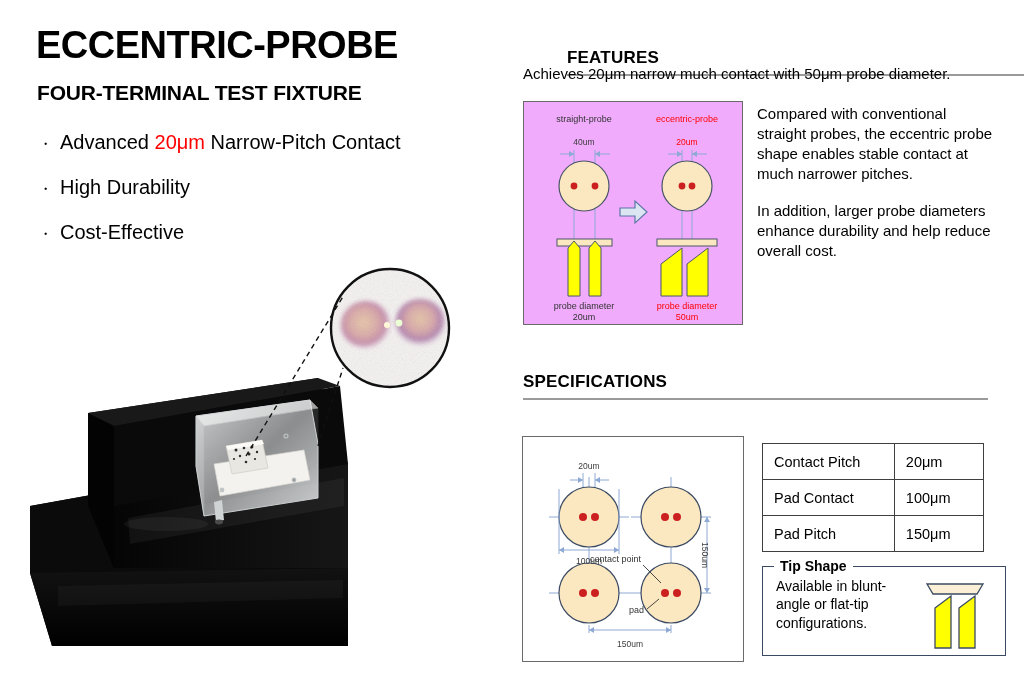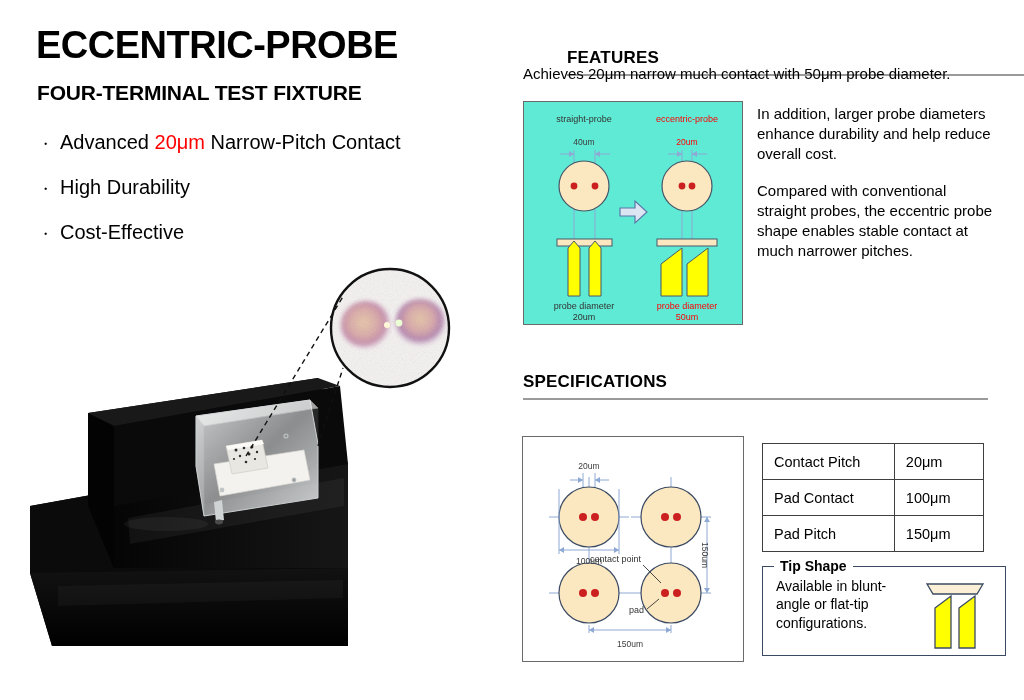--- a/index.html
+++ b/index.html
@@ -24,21 +24,21 @@
   .photo svg{display:block;}
 
   
   .right{position:absolute;left:523px;top:0;width:470px;height:700px;}
   .sec-head{font-size:17px;font-weight:bold;letter-spacing:0.2px;}
   .rule{height:2px;background:#9a9a9a;margin-top:6px;width:465px;}
 
   .features-head{position:absolute;left:0;top:48px;margin-left:44px;}
   .features-lead{position:absolute;left:0;top:64px;font-size:15px;line-height:1.35;width:470px;}
 
-  .fx-box{position:absolute;left:0;top:101px;width:220px;height:224px;border:1.5px solid #6a6a6a;background:#5eead4;box-sizing:border-box;}
+  .fx-box{position:absolute;left:0;top:101px;width:220px;height:224px;border:1.5px solid #6a6a6a;background:#f0abfc;box-sizing:border-box;}
   .fx-text{position:absolute;left:234px;top:104px;width:238px;font-size:15px;line-height:1.33;}
   .fx-text p{margin:0;}
   .fx-text p + p{margin-top:17px;}
 
   .specs-head{position:absolute;left:0;top:372px;}
   .sp-box{position:absolute;left:-1px;top:436px;width:222px;height:226px;border:1.5px solid #6a6a6a;background:#fff;box-sizing:border-box;}
 
   table.spec{position:absolute;left:239px;top:443px;border-collapse:collapse;width:222px;}
   table.spec td{border:1.5px solid #3f3f3f;font-size:14.5px;padding:8px 0 8px 11px;height:19px;}
   table.spec td.k{width:126px;margin-left:13px;}
@@ -246,22 +246,22 @@
         <rect x="133" y="137" width="60" height="7" fill="#fbe8c0" stroke="#4a5668" stroke-width="1"></rect>
 
         <path d="M137,162 l21,-16 l0,48 l-21,0 z" fill="#ffff00" stroke="#4a5668" stroke-width="1"></path>
         <path d="M163,162 l21,-16 l0,48 l-21,0 z" fill="#ffff00" stroke="#4a5668" stroke-width="1"></path>
         <text class="lbl-r" x="163" y="207" text-anchor="middle">probe diameter</text>
         <text class="lbl-r" x="163" y="218" text-anchor="middle">50um</text>
       </svg>
     </div>
 
     <div class="fx-text">
+      <p>Compared with conventional straight probes, the eccentric probe shape enables stable contact at much narrower pitches.</p>
       <p>In addition, larger probe diameters enhance durability and help reduce overall cost.</p>
-      <p>Compared with conventional straight probes, the eccentric probe shape enables stable contact at much narrower pitches.</p>
     </div>
 
     <div class="specs-head">
       <div class="sec-head">SPECIFICATIONS</div>
       <div class="rule"></div>
     </div>
 
     <div class="sp-box">
       <svg width="219" height="223" viewBox="0 0 219 223">
 

